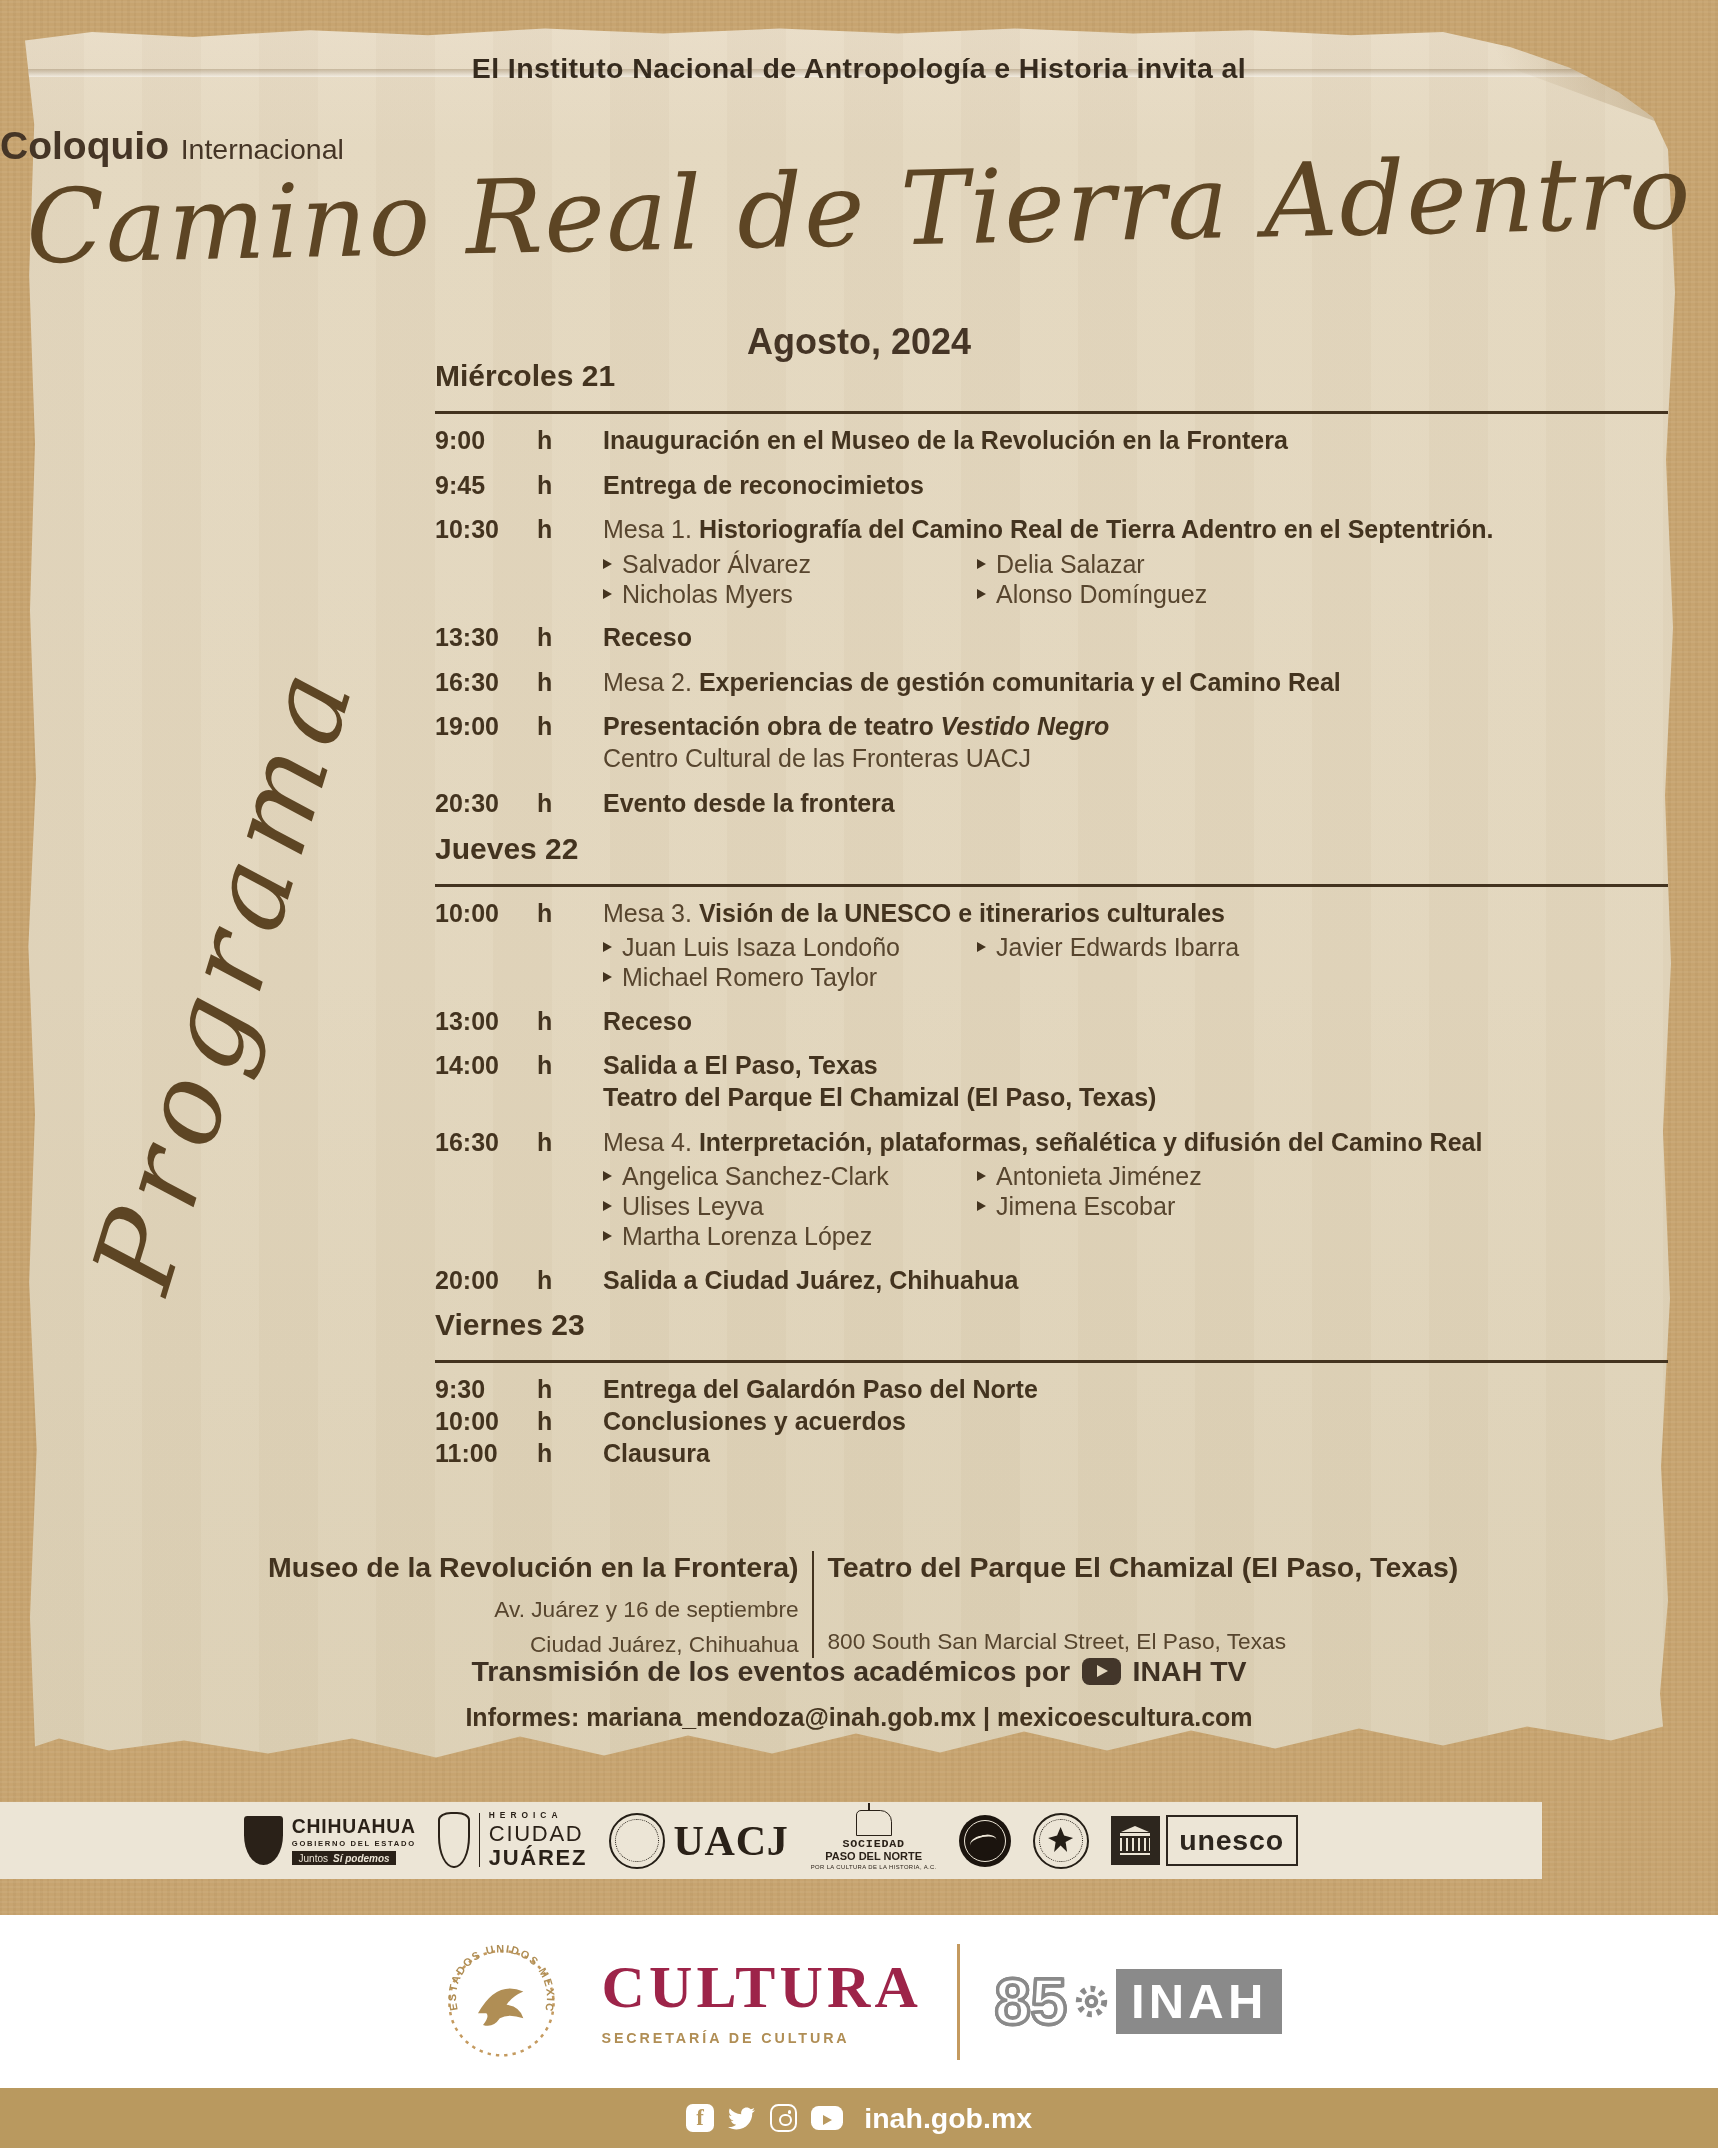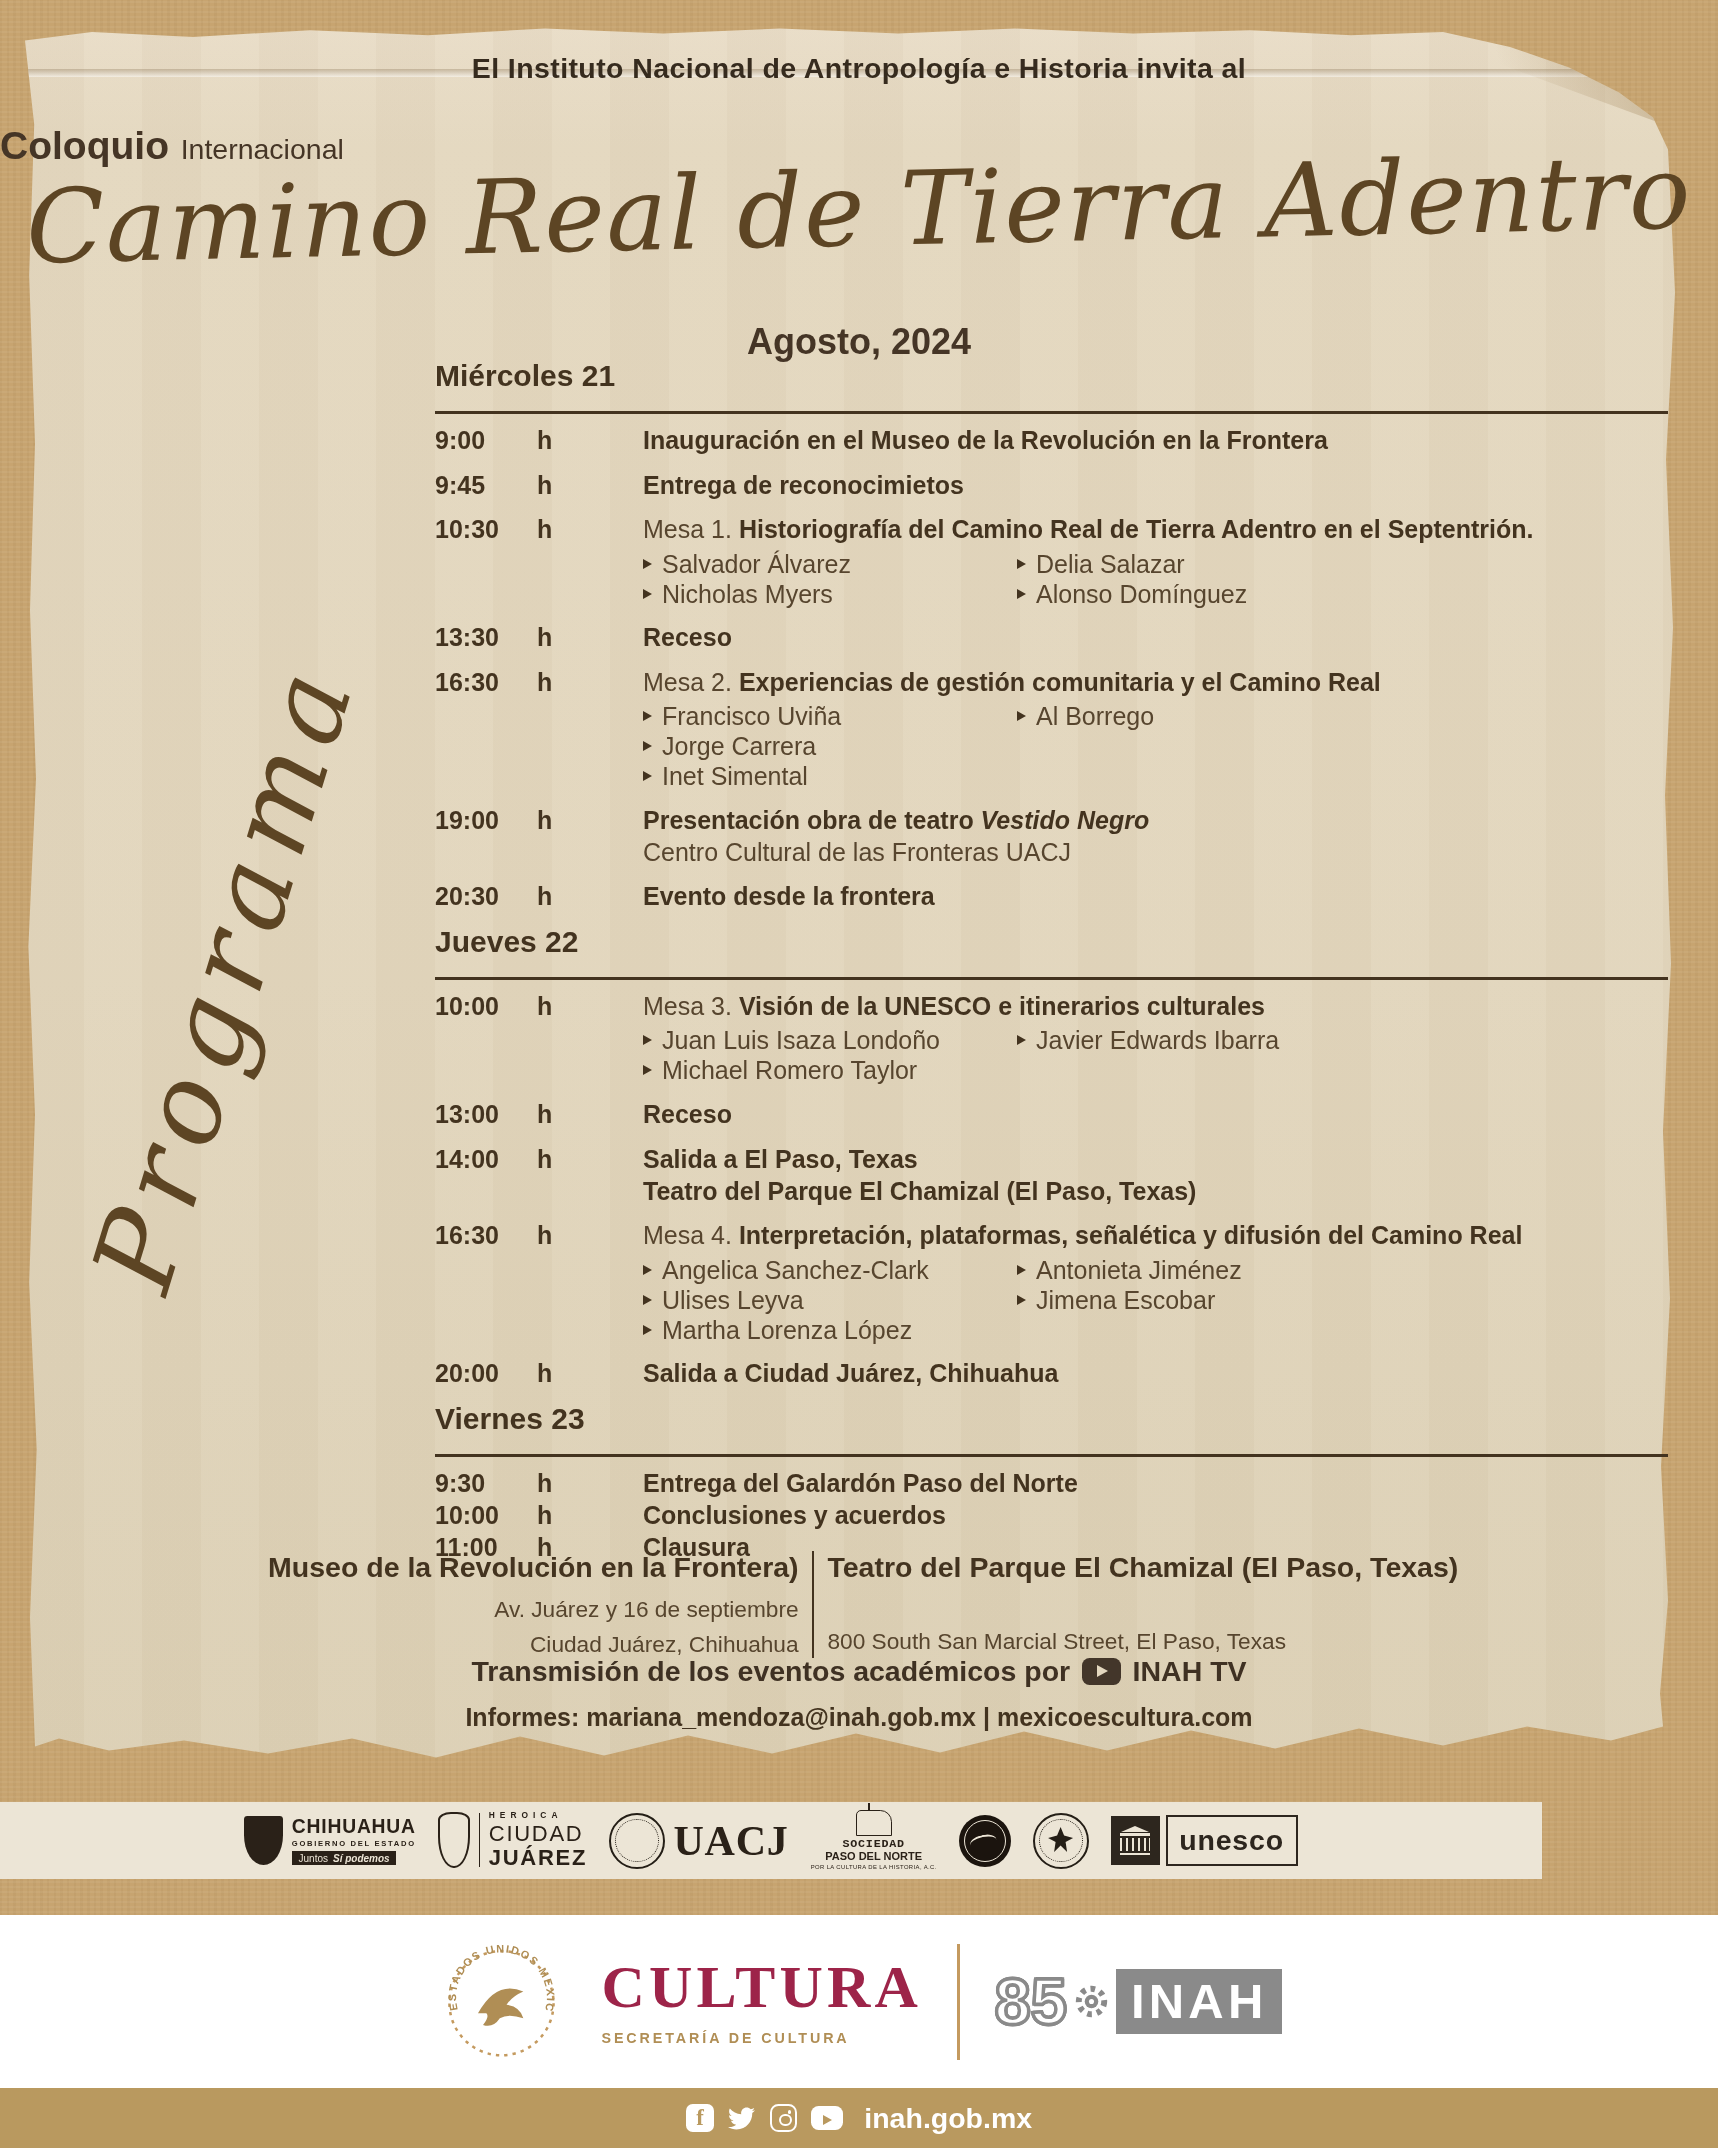--- a/index.html
+++ b/index.html
@@ -38,21 +38,21 @@
   
   .side-label{position:absolute;left:-130px;top:906px;width:722px;height:143px;text-align:center;
     font-family:"DejaVu Serif", serif;font-style:italic;font-size:111px;color:#5d4524;
     letter-spacing:11.7px;transform:rotate(-73deg);}
   
   .schedule{position:absolute;left:435px;top:359px;width:1233px;color:#43331f;}
   .day-section{margin-top:0;}
   .day-section + .day-section{margin-top:11.7px;}
   .day-name{font-size:30px;font-weight:800;line-height:34px;padding-bottom:18px;
     border-bottom:3.4px solid #43331f;margin-bottom:10px;}
-  .schedule-row{display:grid;grid-template-columns:168px 1fr;margin-bottom:12.6px;gap:40px;}
+  .schedule-row{display:grid;grid-template-columns:168px 1fr;margin-bottom:12.6px;}
   .day-section.compact .schedule-row{margin-bottom:0;}
   .event-time{font-size:25px;font-weight:800;line-height:32px;}
   .t-num{display:inline-block;min-width:102px;}
   .event-content{font-size:25px;line-height:32px;}
   .event-line .b{font-weight:700;color:#43331f;}
   .event-line .i{font-style:italic;}
   .event-line .r{font-weight:400;color:#57452e;}
   .speakers{margin-top:3.4px;display:grid;grid-template-columns:374px 1fr;}
   .speaker{display:flex;align-items:center;height:30px;font-weight:400;color:#57452e;font-size:25px;}
   .bullet{width:0;height:0;border-left:9.2px solid #43331f;border-top:5.9px solid transparent;
@@ -207,42 +207,20 @@
       <div class="schedule-row">
         <div class="event-time"><span class="t-num">13:30</span><span class="t-unit">h</span></div>
         <div class="event-content">
           <div class="event-line"><span class="b">Receso</span></div>
         </div>
       </div>
       <div class="schedule-row">
         <div class="event-time"><span class="t-num">16:30</span><span class="t-unit">h</span></div>
         <div class="event-content">
           <div class="event-line"><span class="r">Mesa 2. </span><span class="b">Experiencias de gestión comunitaria y el Camino Real</span></div>
-          <div class="speakers">
-            <div class="spk-col">
-              <div class="speaker">
-                <span class="bullet"></span>
-                <span class="spk-name">Francisco Uviña</span>
-              </div>
-              <div class="speaker">
-                <span class="bullet"></span>
-                <span class="spk-name">Jorge Carrera</span>
-              </div>
-              <div class="speaker">
-                <span class="bullet"></span>
-                <span class="spk-name">Inet Simental</span>
-              </div>
-            </div>
-            <div class="spk-col">
-              <div class="speaker">
-                <span class="bullet"></span>
-                <span class="spk-name">Al Borrego</span>
-              </div>
-            </div>
-          </div>
         </div>
       </div>
       <div class="schedule-row">
         <div class="event-time"><span class="t-num">19:00</span><span class="t-unit">h</span></div>
         <div class="event-content">
           <div class="event-line"><span class="b">Presentación obra de teatro </span><span class="b i">Vestido Negro</span></div>
           <div class="event-line"><span class="r">Centro Cultural de las Fronteras UACJ</span></div>
         </div>
       </div>
       <div class="schedule-row">

